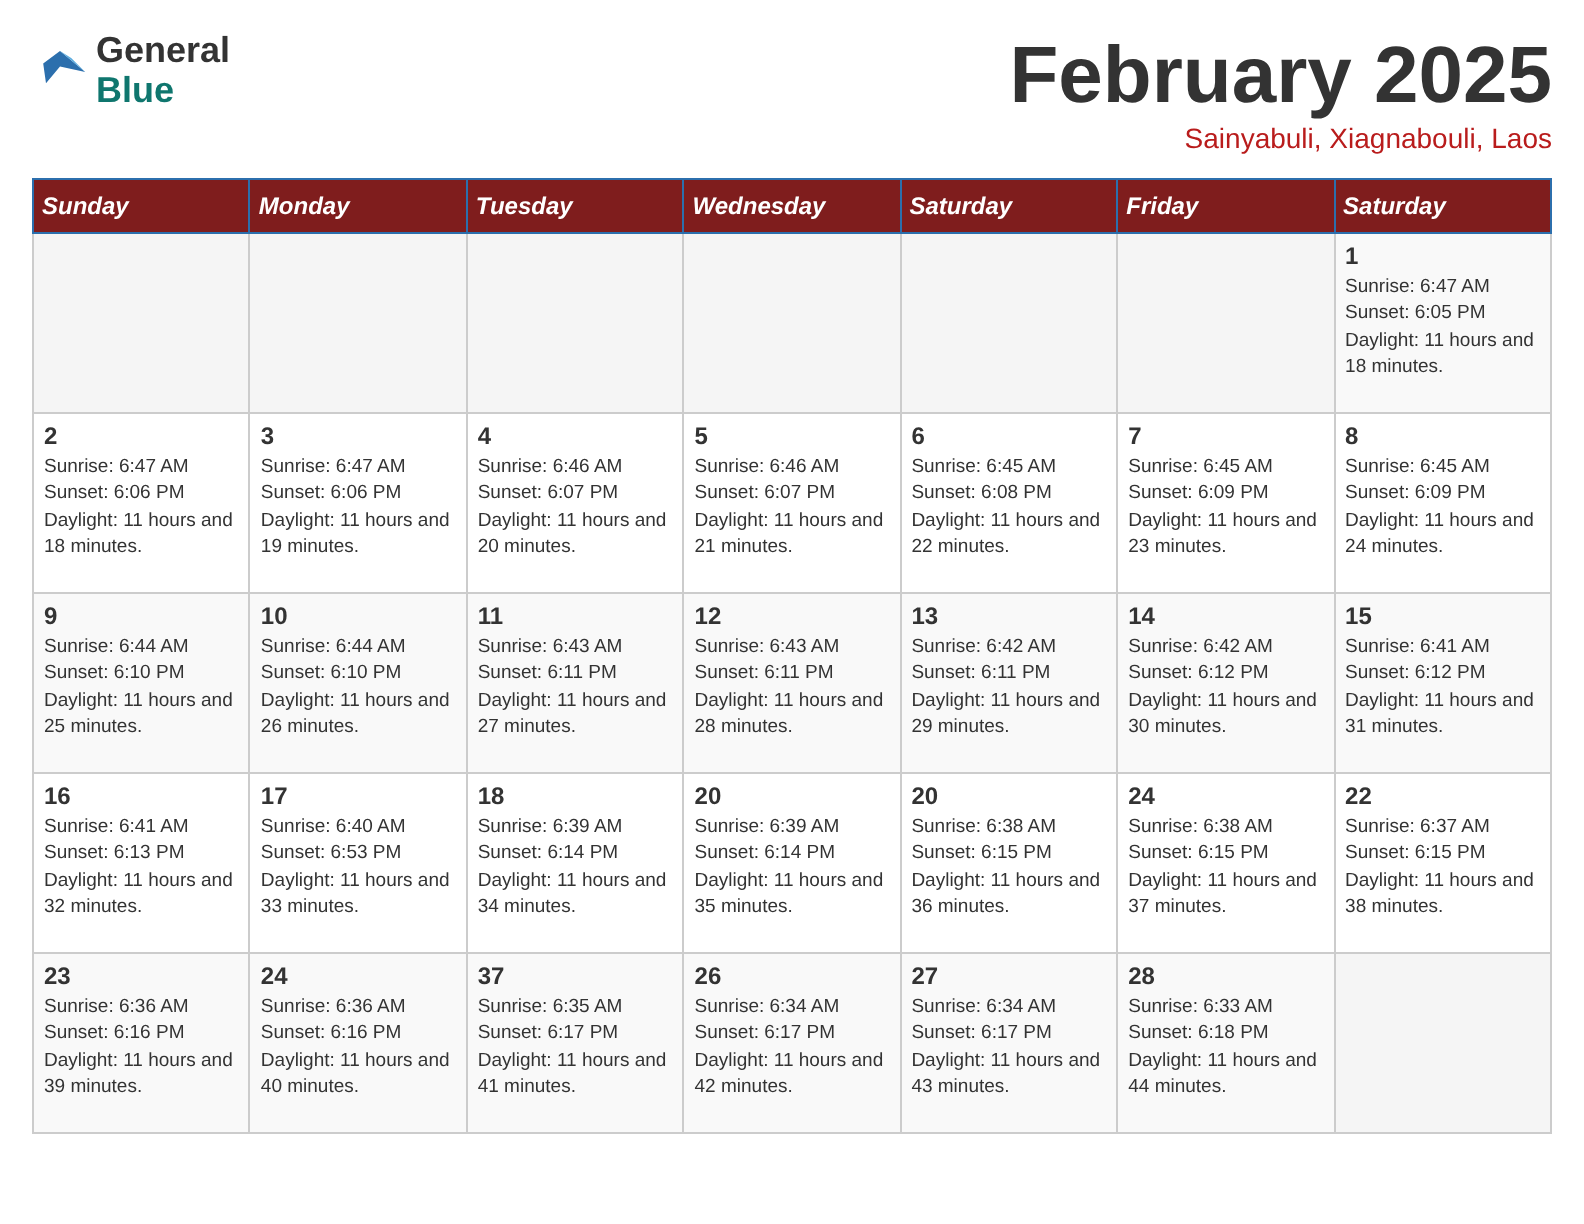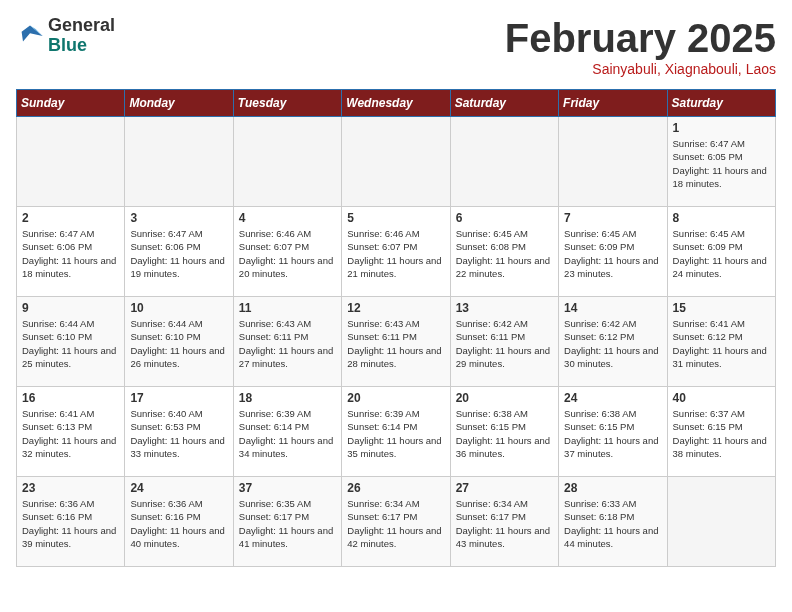--- a/index.html
+++ b/index.html
@@ -256,21 +256,21 @@
 Sunset: 6:15 PM
 Daylight: 11 hours and 36 minutes.</div>
         </td>
         <td>
           <span class="day-num">24</span>
           <div class="day-info" style="white-space: pre-line;">Sunrise: 6:38 AM
 Sunset: 6:15 PM
 Daylight: 11 hours and 37 minutes.</div>
         </td>
         <td>
-          <span class="day-num">40</span>
+          <span class="day-num">22</span>
           <div class="day-info" style="white-space: pre-line;">Sunrise: 6:37 AM
 Sunset: 6:15 PM
 Daylight: 11 hours and 38 minutes.</div>
         </td>
       </tr>
       <tr>
         <td>
           <span class="day-num">23</span>
           <div class="day-info" style="white-space: pre-line;">Sunrise: 6:36 AM
 Sunset: 6:16 PM

